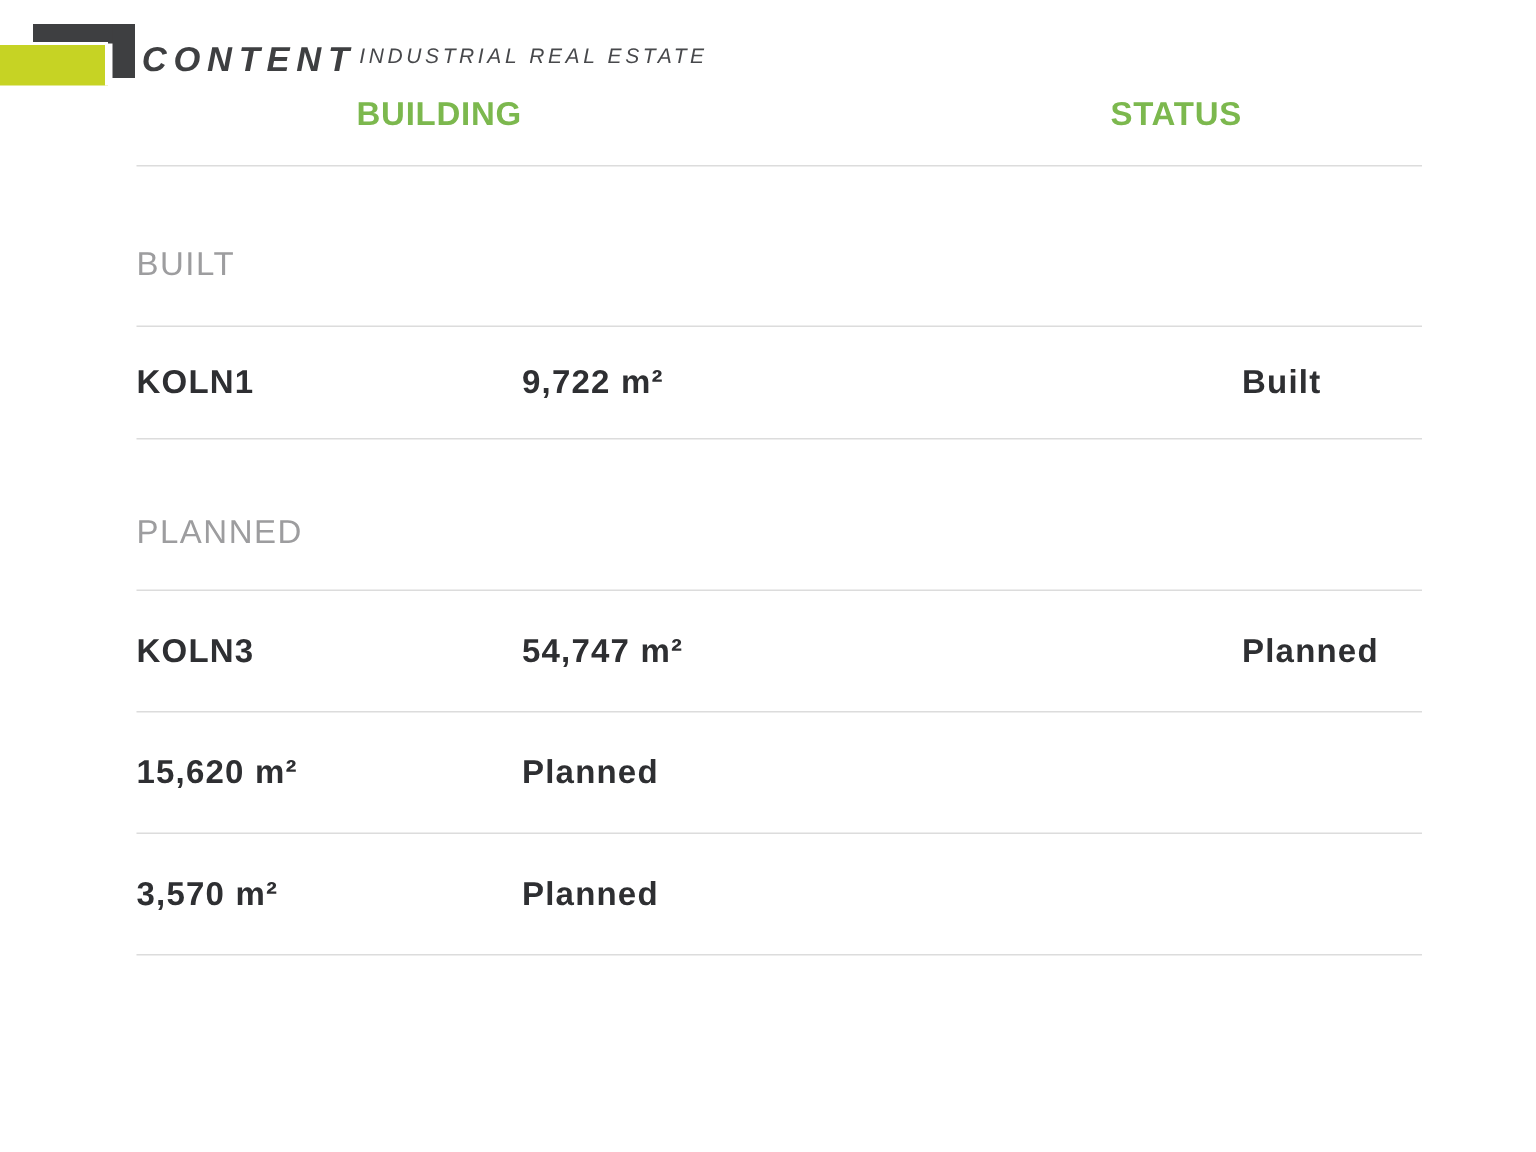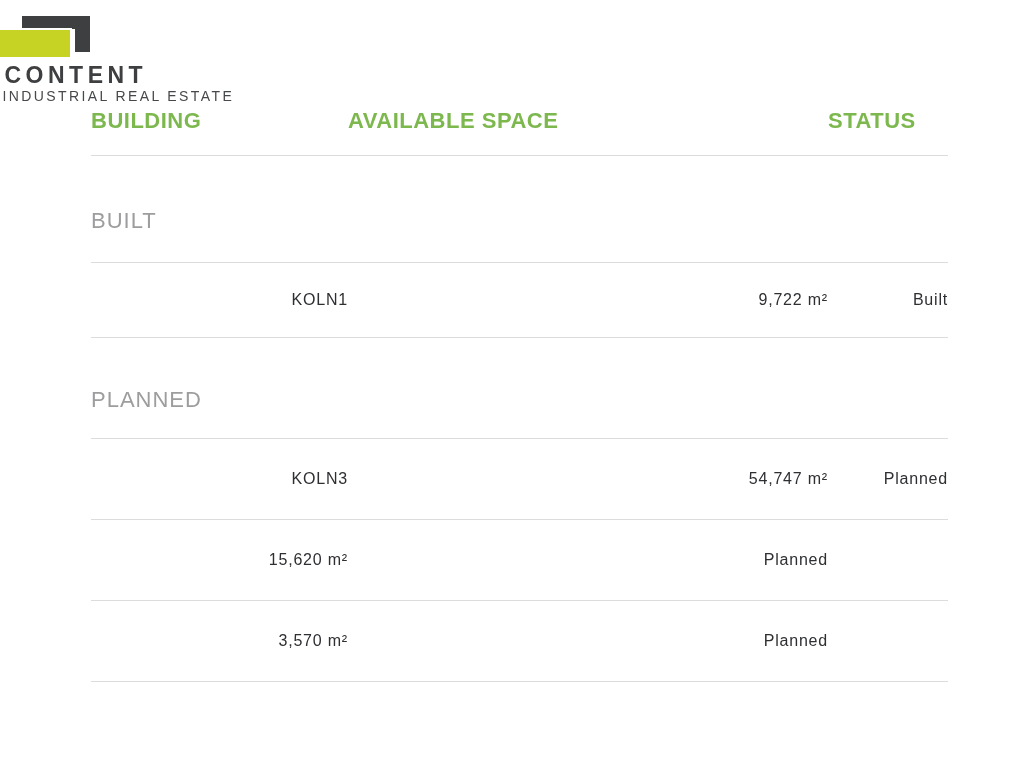--- a/index.html
+++ b/index.html
@@ -1,21 +1,21 @@
 <!DOCTYPE html>
 <html><head>
 <meta charset="utf-8">
 <style>
   * { margin:0; padding:0; box-sizing:border-box; }
   html,body { width:1024px; height:768px; background:#ffffff;
               font-family:"Liberation Sans", sans-serif; }
 
   
-  .logo-wrap { padding-top:16px; display:flex; flex-direction:column;
-               align-items:flex-start; }
+  .logo-wrap { padding-top:16px; display:flex; 
+               align-items:center;font-style:italic; }
   .logo-mark { position:relative; width:90px; height:41px; }
   .mark-dark-top   { position:absolute; left:22px; top:0; width:68px; height:13px;
                      background:#3e3f41; }
   .mark-dark-right { position:absolute; left:75px; top:0; width:15px; height:36px;
                      background:#3e3f41; }
   .mark-lime       { position:absolute; left:0; top:12px; width:72px; height:29px;
                      background:#c6d324; border-top:2px solid #ffffff;
                      border-right:2px solid #ffffff; }
   .logo-name { margin-top:5px; font-size:23px; line-height:27px;
                letter-spacing:4.5px; padding-left:4.5px;
@@ -24,50 +24,49 @@
                letter-spacing:2.4px; padding-left:2.4px;
                font-weight:500; color:#47484b; }
 
   
   .table { width:857px; margin:0 0 0 91px; }
   .grid-row { display:grid; grid-template-columns:257px 480px 1fr;
               align-items:center; }
   .head-row { height:54px; align-items:start; padding-top:8px;
               border-bottom:1px solid #dcdcdc; }
   .col-header { color:#7cb84e; font-size:22px; font-weight:600;
-                letter-spacing:0.5px; line-height:22px; }
+                letter-spacing:0.5px; line-height:22px;text-align:right; }
   .section-row { display:flex; align-items:flex-end;
                  border-bottom:1px solid #dcdcdc; }
   .row-built   { height:107px; padding-bottom:30px; }
   .row-planned { height:101px; padding-bottom:27px; }
   .section-label { color:#9d9d9f; font-size:22px; font-weight:500;
                    letter-spacing:1px; line-height:22px; }
   .data-row { height:81px; border-bottom:1px solid #dcdcdc; cursor:pointer; }
   .data-row.first { height:75px; }
-  .cell { color:#2e2f32; font-size:16px; font-weight:400;
-          letter-spacing:0.8px; line-height:24px;text-align:right; }
+  .cell { color:#2e2f32; font-size:22px; font-weight:700;
+          letter-spacing:0.8px; line-height:24px; }
 </style>
 </head>
 <body>
 
 <div class="logo-wrap">
   <div class="logo-mark">
     <div class="mark-dark-top"></div>
     <div class="mark-dark-right"></div>
     <div class="mark-lime"></div>
   </div>
   <div class="logo-name">CONTENT</div>
   <div class="logo-sub">INDUSTRIAL REAL ESTATE</div>
 </div>
 
 <div class="table">
 
   <div class="grid-row head-row">
     <div class="col-header">BUILDING</div>
-    <div class="col-header">AVAILABLE SPACE</div>
     <div class="col-header">STATUS</div>
   </div>
 
   <div class="section-row row-built">
     <div class="section-label">BUILT</div>
   </div>
 
   <div class="grid-row data-row first">
     <div class="cell">KOLN1</div>
     <div class="cell">9,722 m²</div>

